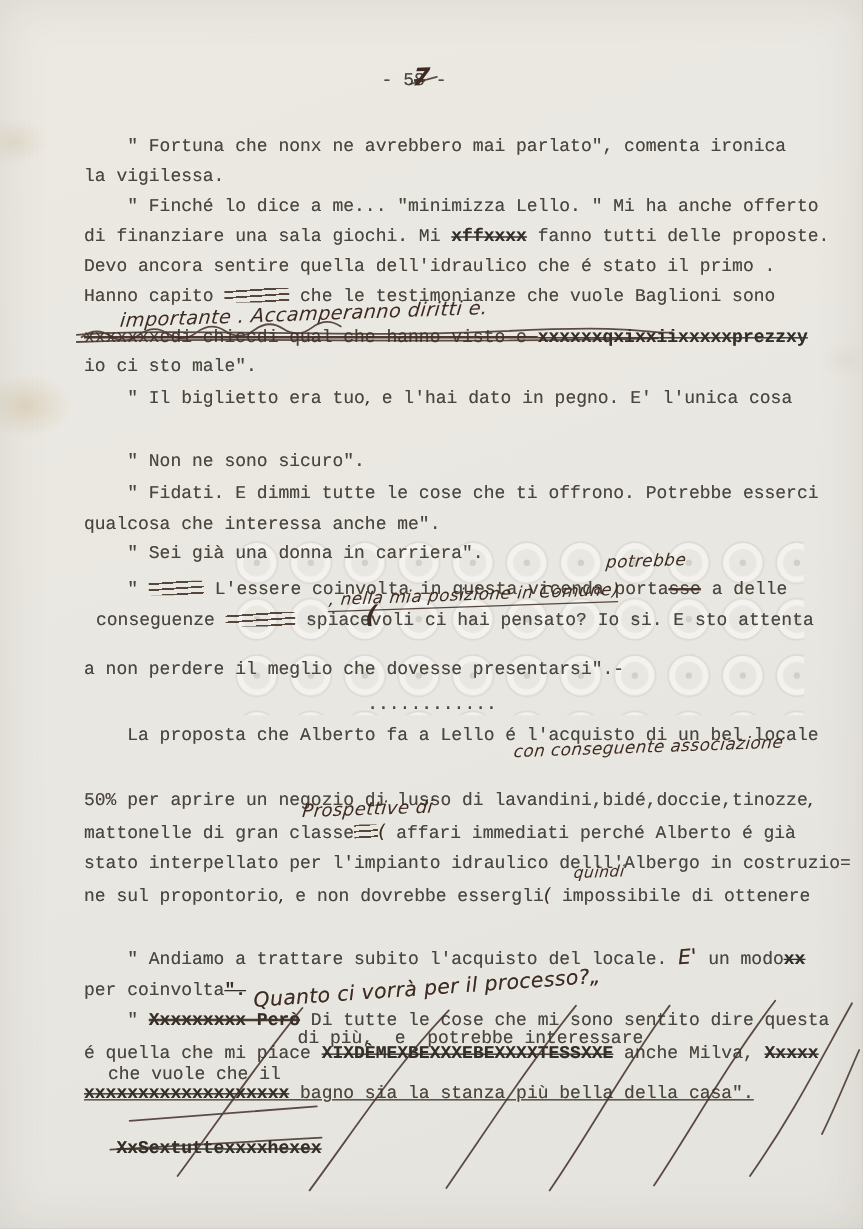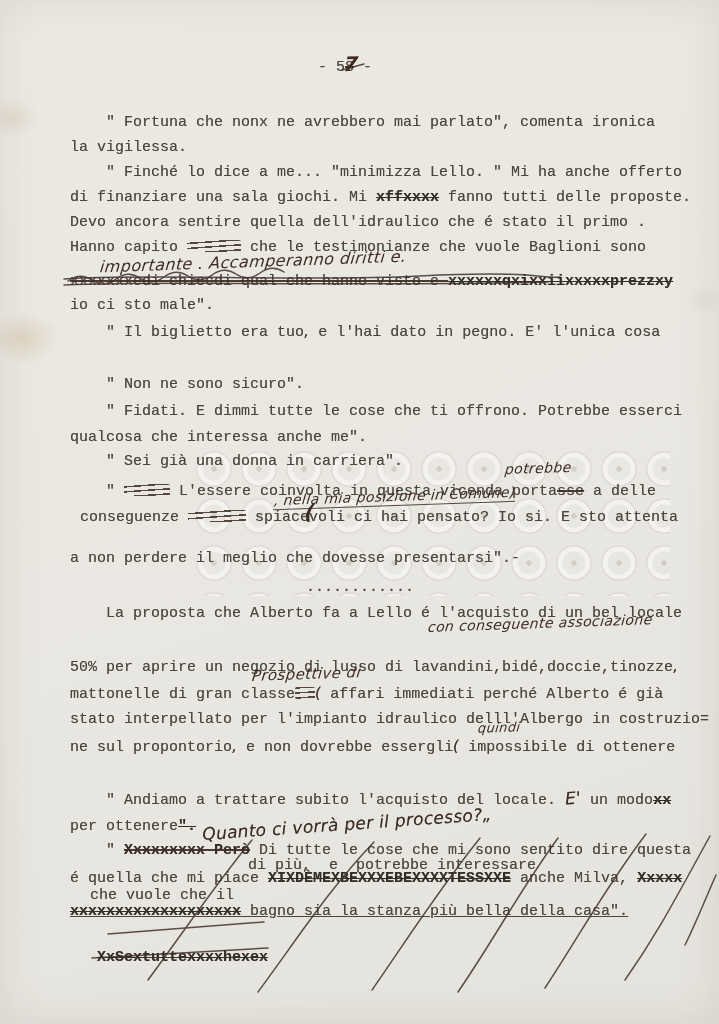--- a/index.html
+++ b/index.html
@@ -68,21 +68,21 @@
 
   <div class="tl" style="top:604px;text-align:right;"><span>    La proposta che Alberto fa a Lello é l'acquisto di un bel locale</span></div>
   <span class="hw" style="left:428px;top:615px;font-size:14px;">con conseguente associazione</span>
   <div class="tl" style="top:657px;"><span>50% per aprire un negozio di lusso di lavandini,bidé,doccie,tinozze</span><span class="hw-inline">,</span></div>
   <div class="tl" style="top:684px;"><span>mattonelle di gran classe</span><span class="scrib" style="width:20px;"></span><span class="hw-inline">(</span><span> affari immediati perché Alberto é già</span></div>
   <span class="hw" style="left:252px;top:665px;font-size:15px;">Prospettive di</span>
   <div class="tl" style="top:710px;"><span>stato interpellato per l'impianto idraulico delll'Albergo in costruzio=</span></div>
   <div class="tl" style="top:737px;"><span>ne sul propontorio</span><span class="hw-inline">,</span><span> e non dovrebbe essergli</span><span class="hw-inline">(</span><span> impossibile di ottenere</span></div>
   <span class="hw" style="left:478px;top:720px;font-size:13px;">quindi</span>
   <div class="tl" style="top:789px;"><span>    " Andiamo a trattare subito l'acquisto del locale. </span><span class="hw-inline" style="font-size:17px;">E'</span><span> un modo</span><span class="ov">xx</span></div>
-  <div class="tl" style="top:815px;"><span>per ottenere</span><span class="ov">".</span><span class="hw-inline" style="font-size:17px;margin-left:6px;">Quanto ci vorrà per il processo?„</span></div>
+  <div class="tl" style="top:815px;"><span>per coinvolta</span><span class="ov">".</span><span class="hw-inline" style="font-size:17px;margin-left:6px;">Quanto ci vorrà per il processo?„</span></div>
 
   <div class="tl" style="top:841px;"><span>    " </span><span class="ov ps">Xxxxxxxxx Però</span><span> Di tutte le cose che mi sono sentito dire questa</span></div>
   <div class="tl" style="top:856px;left:248px;"><span>di più,  e  potrebbe interessare</span></div>
   <div class="tl" style="top:869px;"><span>é quella che mi piace </span><span class="ov">XIXDÈMEXBEXXXEBEXXXXTESSXXE</span><span> anche Milva, </span><span class="ov">Xxxxx</span></div>
   <div class="tl" style="top:886px;margin-left:20px;"><span>che vuole che il</span></div>
   <div class="tl" style="top:902px;text-decoration:underline;"><span class="ov">xxxxxxxxxxxxxxxxxxx</span><span> bagno sia la stanza più bella della casa".</span></div>
   <div class="tl" style="top:948px;left:97px;"><span class="ov">XxSextuttexxxxhexex</span></div>
 
   <svg class="pen" width="719" height="1024" viewBox="0 0 719 1024">
     <g stroke="#43302a" stroke-width="1.5" fill="none" opacity="0.85" stroke-linecap="round">

